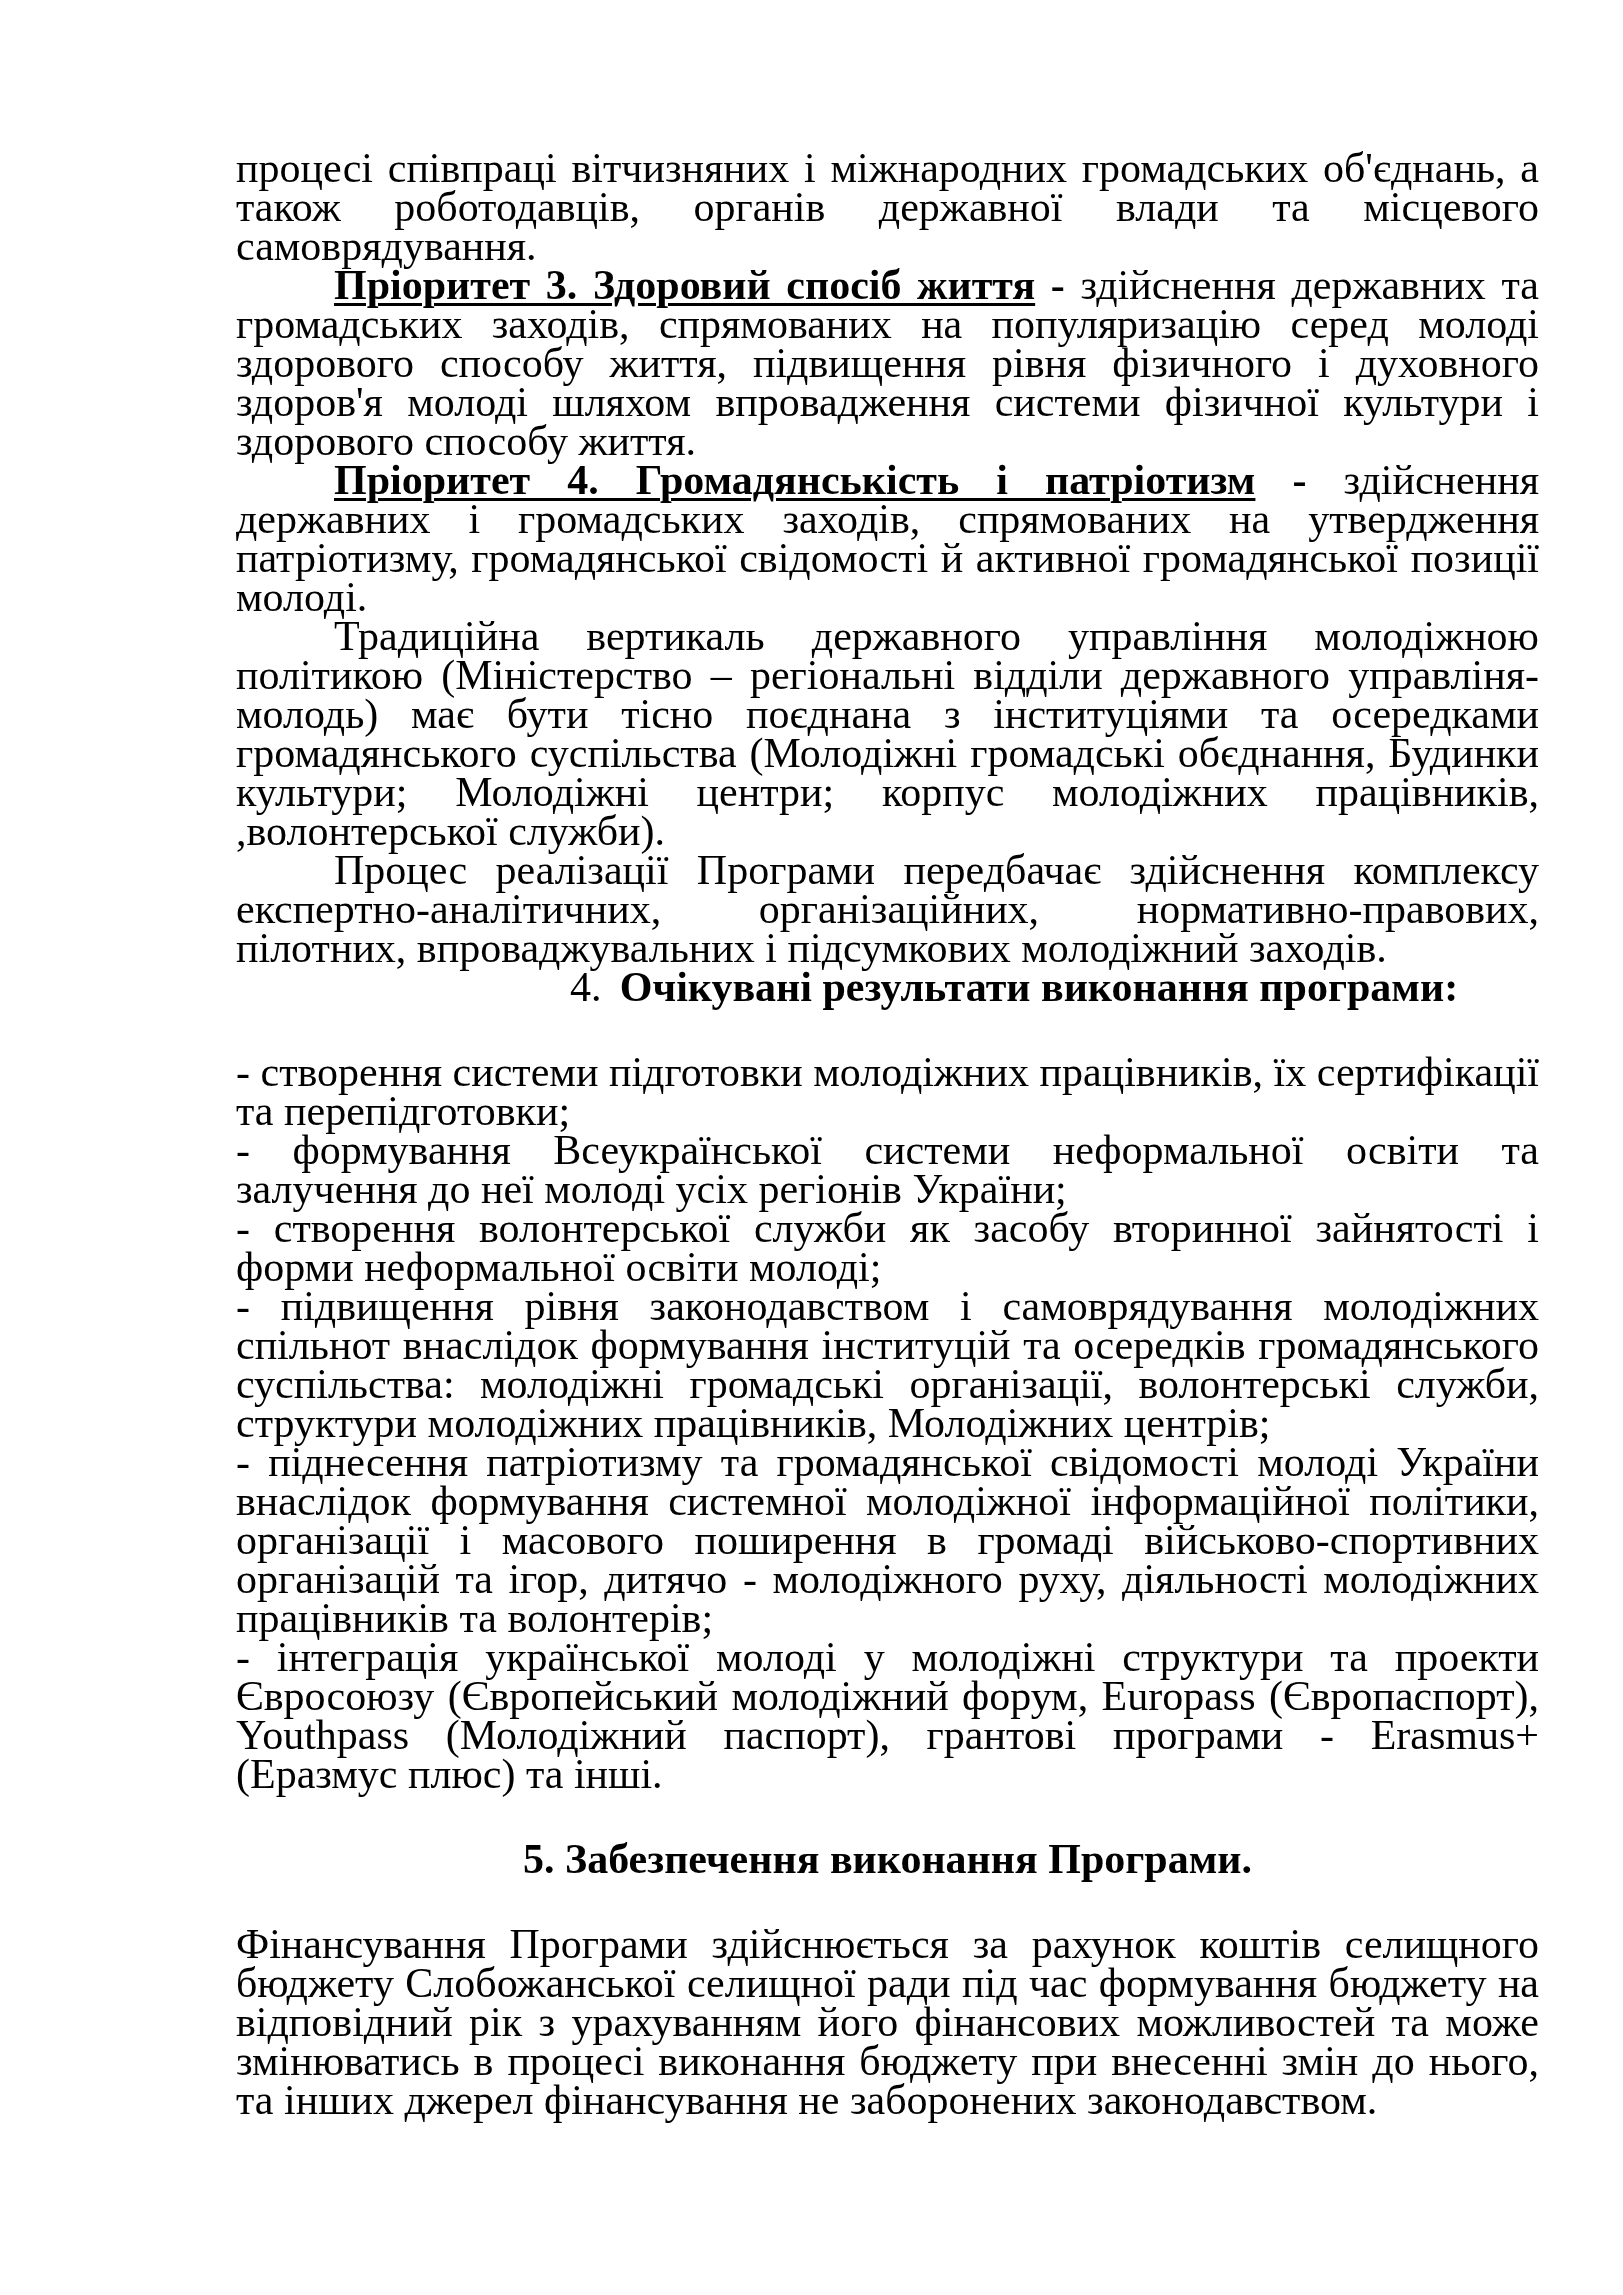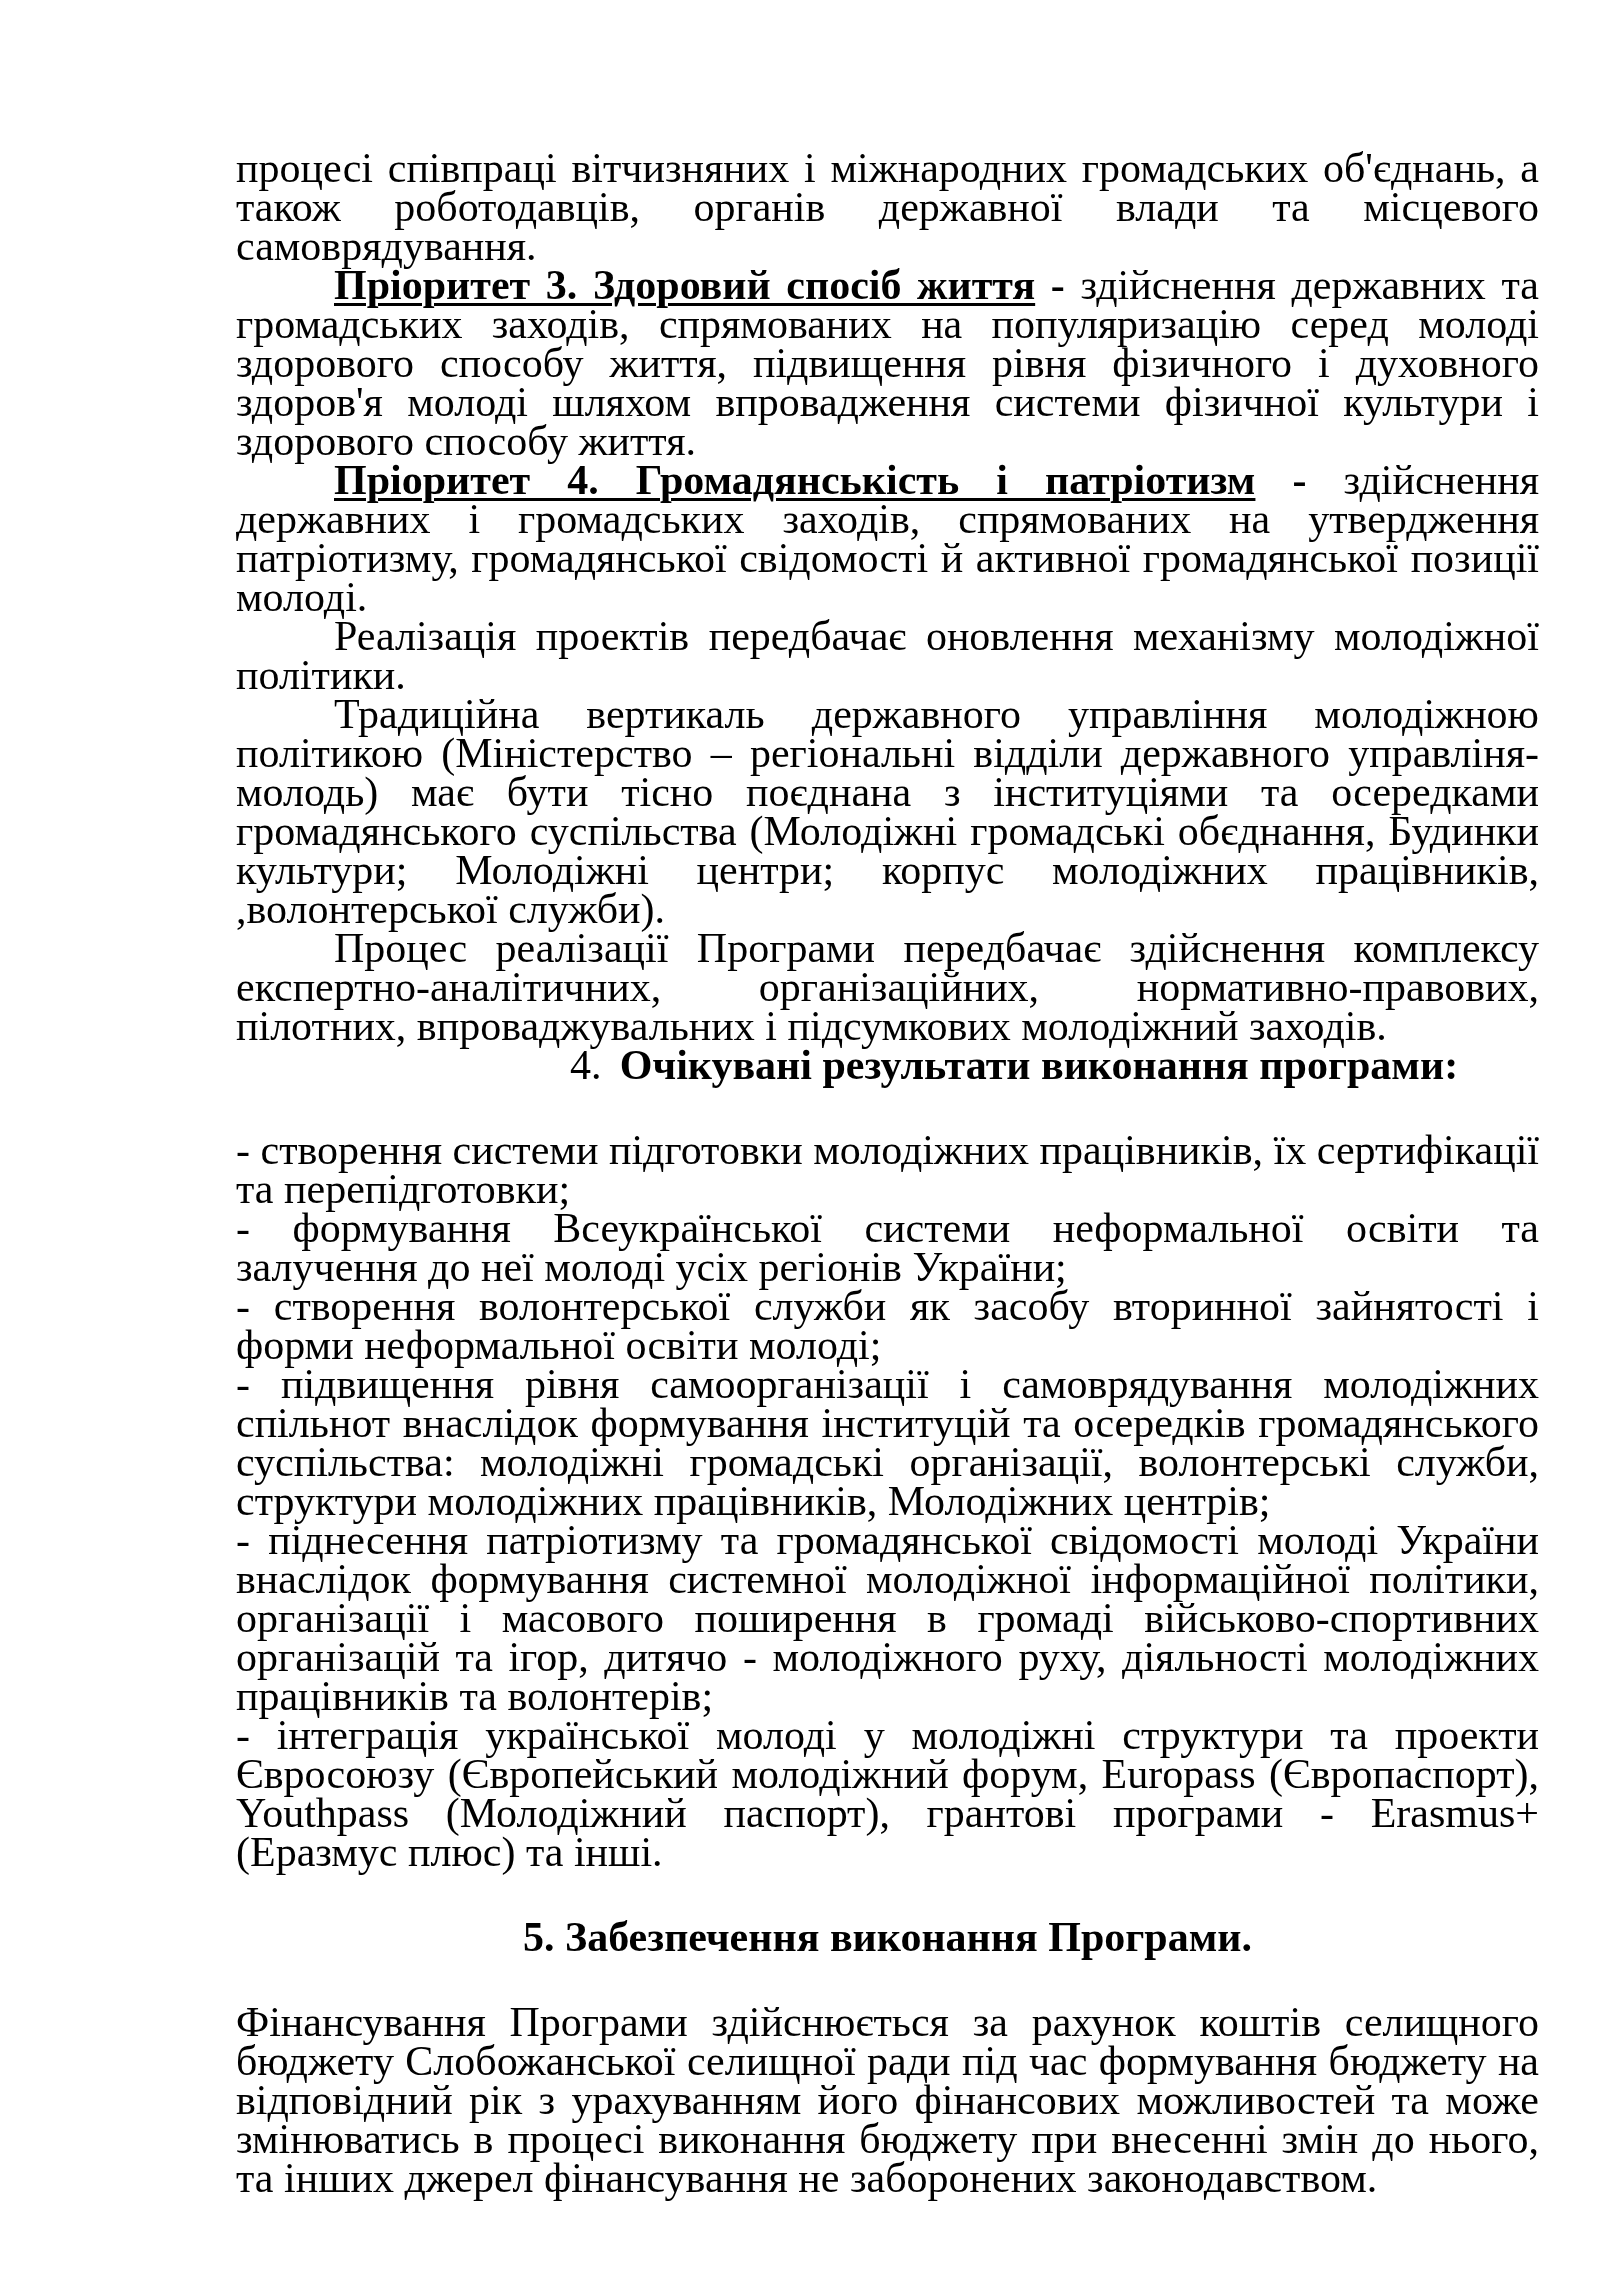--- a/index.html
+++ b/index.html
@@ -29,32 +29,31 @@
 <body>
 
 <div class="page">
 
   <p>процесі співпраці вітчизняних і міжнародних громадських об'єднань, а також роботодавців, органів державної влади та місцевого самоврядування.</p>
 
   <p class="indent"><span class="prio">Пріоритет 3. Здоровий спосіб життя</span><span class="bolddash"> -</span><span> здійснення державних та громадських заходів, спрямованих на популяризацію серед молоді здорового способу життя, підвищення рівня фі­зичного і духовного здоров'я молоді шляхом впровадження системи фізичної культури і здоро­вого способу життя.</span></p>
 
   <p class="indent"><span class="prio">Пріоритет 4. Громадянськість і патріотизм</span><span class="bolddash"> -</span><span> здійснення державних і громадських за­ходів, спрямованих на утвердження патріотизму, громадянської свідомості й активної грома­дянської позиції молоді.</span></p>
 
-  <p class="indent">Реалізація проектів передбачає оновлення механізму молодіжної політики.</p>
   <p class="indent">Традиційна вертикаль державного управління молодіжною політикою (Міністерство – регіональні відділи державного управліня- молодь) має бути тісно поєднана з інституціями та осередками громадянського суспільства (Молодіжні громадські обєднання, Будинки культури; Молодіжні центри; корпус молодіжних працівників, ,волонтерської служби).</p>
   <p class="indent">Процес реалізації Програми передбачає здійснення комплексу експертно-аналітичних, організаційних, нормативно-правових, пілотних, впроваджувальних і підсумкових молодіжний заходів.</p>
 
   <p class="heading h4"><span class="num">4.</span><span>Очікувані результати виконання програми:</span></p>
 
   <div class="gap-after-h4"></div>
 
   <p>- створення системи підготовки молодіжних працівників, їх сертифікації та перепідготовки;</p>
   <p>- формування Всеукраїнської системи неформальної освіти та залучення до неї молоді усіх ре­гіонів України;</p>
   <p>- створення  волонтерської служби як засобу вторинної зайнятості і форми неформальної освіти молоді;</p>
-  <p>- підвищення рівня самоорганізації і самоврядування молодіжних спільнот внаслідок форму­вання інституцій та осередків громадянського суспільства: молодіжні громадські організації, волонтерські служби, структури молодіжних працівників, Молодіжних центрів;</p>
+  <p>- підвищення рівня законодавством і самоврядування молодіжних спільнот внаслідок форму­вання інституцій та осередків громадянського суспільства: молодіжні громадські організації, волонтерські служби, структури молодіжних працівників, Молодіжних центрів;</p>
   <p>- піднесення патріотизму та громадянської свідомості молоді України внаслідок формування системної молодіжної інформаційної політики, організації і масового поширення в громаді вій­ськово-спортивних організацій та ігор, дитячо - молодіжного руху, діяльності молодіжних пра­цівників та волонтерів;</p>
   <p>- інтеграція української молоді у молодіжні структури та проекти Євросоюзу (Європейський молодіжний форум, Europass (Європаспорт), Youthpass (Молодіжний паспорт), грантові про­грами - Erasmus+ (Еразмус плюс) та інші.</p>
 
   <div class="gap-h5-before"></div>
 
   <p class="heading">5. Забезпечення виконання Програми.</p>
 
   <div class="gap-h5-after"></div>
 
   <p>Фінансування Програми здійснюється за рахунок коштів селищного бюджету Слобожанської селищної ради  під час формування бюджету на відповідний рік з урахуванням його фінансових можливостей та може змінюватись в процесі виконання бюджету при внесенні змін до нього, та інших джерел фінансування  не заборонених законодавством.</p>

